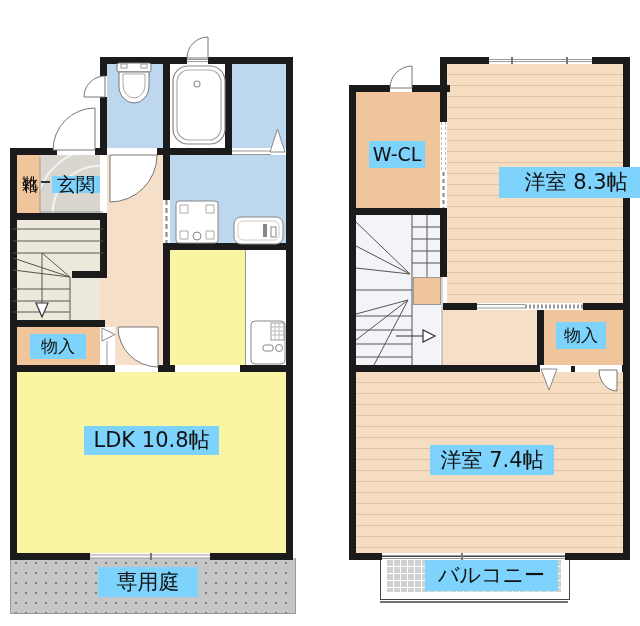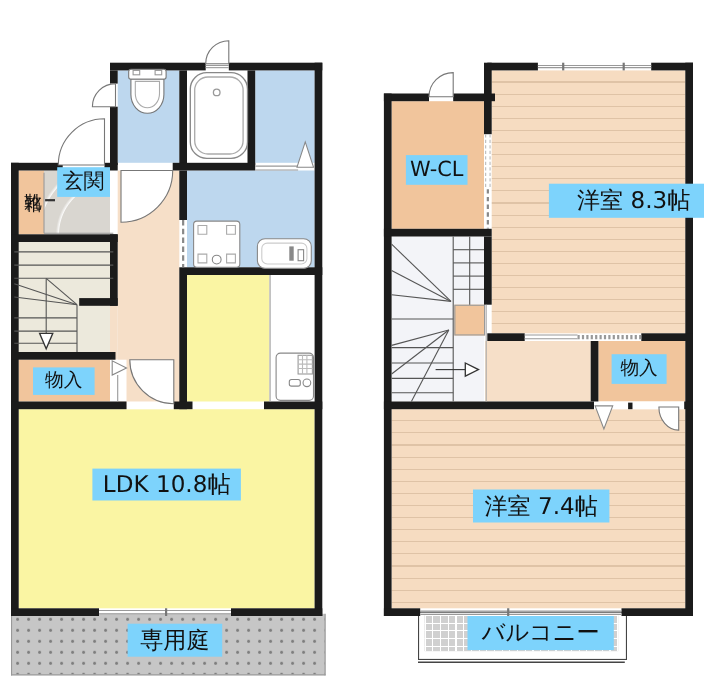--- a/index.html
+++ b/index.html
@@ -80,24 +80,24 @@
     <div class="w" style="left:100px;top:213px;width:7px;height:65px"></div>
     <div class="w" style="left:72px;top:271px;width:35px;height:7px"></div>
     <div class="w" style="left:10px;top:320px;width:95px;height:7px"></div>
     <div class="w" style="left:10px;top:365px;width:105px;height:7px"></div>
     <div class="w" style="left:158px;top:365px;width:17px;height:7px"></div>
     <div class="w" style="left:240px;top:365px;width:53px;height:7px"></div>
     <div class="w" style="left:10px;top:553px;width:80px;height:7px"></div>
     <div class="w" style="left:210px;top:553px;width:83px;height:7px"></div>
 
     <div class="v-label" style="left:18px;top:163px;width:22px;height:48px">靴箱</div>
-    <div class="label fs-mid" style="left:52px;top:152px;width:48px;height:27px">玄関</div>
+    <div class="label fs-mid" style="left:52px;top:176px;width:48px;height:17px">玄関</div>
     <div class="label fs-sm" style="left:30px;top:334px;width:56px;height:25px">物入</div>
     <div class="label fs-big" style="left:84px;top:426px;width:135px;height:29px">LDK 10.8帖</div>
-    <div class="label fs-big" style="left:116px;top:567px;width:86px;height:30px">専用庭</div>
+    <div class="label fs-big" style="left:98px;top:567px;width:100px;height:30px">専用庭</div>
   </section>
 
   <section>
 
     <div class="room orange" style="left:356px;top:92px;width:84px;height:116px"></div>
     <div class="room stripes" style="left:447px;top:64px;width:176px;height:239px"></div>
     <div class="room st2" style="left:356px;top:215px;width:84px;height:150px"></div>
     <div class="room landing" style="left:413px;top:277px;width:26px;height:26px"></div>
     <div class="room peach" style="left:441px;top:310px;width:96px;height:55px"></div>
     <div class="room orange" style="left:544px;top:310px;width:79px;height:55px"></div>

